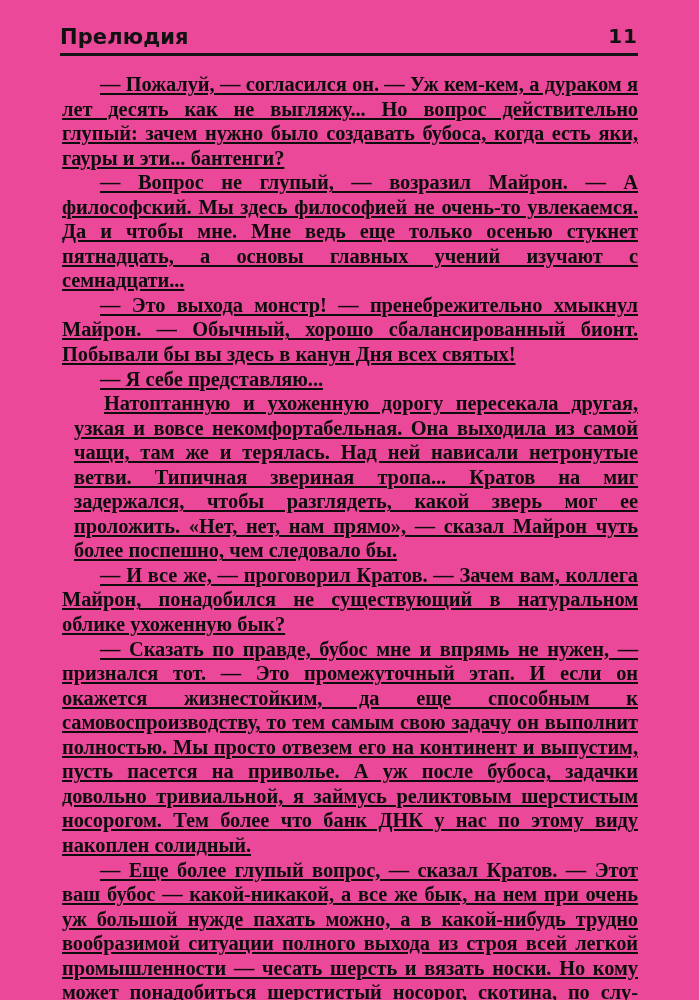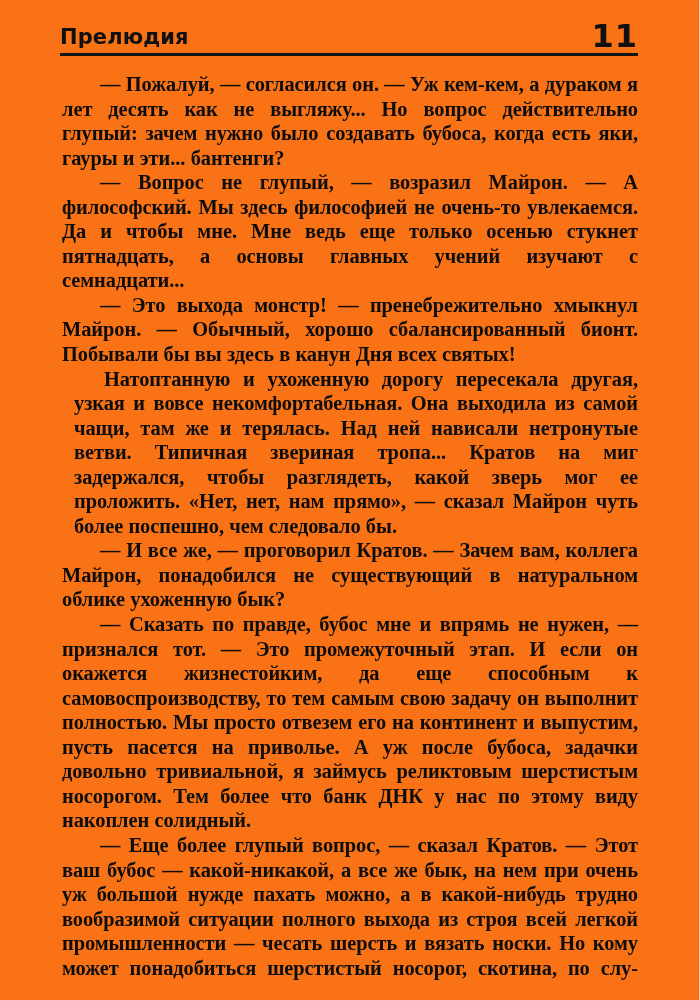--- a/index.html
+++ b/index.html
@@ -15,21 +15,21 @@
     font-family: "Liberation Serif", "DejaVu Serif", serif;
     -webkit-font-smoothing: antialiased;
   }
 
   .page {
     position: absolute;
     left: 0;
     top: 0;
     width: 699px;
     height: 1000px;
-    background: #f97316;
+    background: #ec4899;
   }
 
   
   .running-head {
     position: absolute;
     left: 60px;
     top: 24px;
     width: 578px;
     height: 34px;
   }
@@ -43,21 +43,21 @@
     color: #111111;
     letter-spacing: 0.1px;
     line-height: 26px;
     white-space: nowrap;
   }
   .running-head-page {
     position: absolute;
     right: 0;
     top: -1px;
     font-family: "DejaVu Sans", "Liberation Sans", sans-serif;
-    font-size: 32px;
+    font-size: 20px;
     font-weight: 700;
     color: #111111;
     letter-spacing: 1px;
     line-height: 26px;
   }
   .head-rule {
     position: absolute;
     left: 60px;
     top: 53px;
     width: 578px;
@@ -80,20 +80,21 @@
     text-align: justify;
     font-family: "Liberation Serif", "DejaVu Serif", serif;
     font-size: 20.4px;
     font-weight: 700;
     line-height: 24.55px;
     color: #0d0d0d;
     letter-spacing: -0.05px;
     word-spacing: 0.2px;
     -moz-font-feature-settings: "liga" 0;
     hyphens: manual;
+    text-decoration: underline;
   }
   p.para.narrow-indent {
     text-indent: 30px;
     margin-left: 12px;
   }
 
   
   p.para.runover {
     text-align: justify;
   }
@@ -112,19 +113,20 @@
     <div class="running-head-title">Прелюдия</div>
     <div class="running-head-page">11</div>
   </div>
 
   <div class="head-rule"></div>
 
   <div class="text-block">
     <p class="para">— Пожалуй, — согласился он. — Уж кем-кем, а дураком я лет десять как не выгляжу... Но вопрос действительно глупый: зачем нужно было создавать бубоса, когда есть яки, гауры и эти... бантенги?</p>
     <p class="para">— Вопрос не глупый, — возразил Майрон. — А философский. Мы здесь философией не очень-то увлекаемся. Да и чтобы мне. Мне ведь еще только осенью стукнет пятнадцать, а основы главных учений изучают с семнадцати...</p>
     <p class="para">— Это выхода монстр! — пренебрежительно хмыкнул Майрон. — Обычный, хорошо сбалансированный бионт. Побывали бы вы здесь в канун Дня всех святых!</p>
+    <p class="para">— Я себе представляю...</p>
     <p class="para narrow-indent">Натоптанную и ухоженную дорогу пересекала другая, узкая и вовсе некомфортабельная. Она выходила из самой чащи, там же и терялась. Над ней нависали нетронутые ветви. Типичная звериная тропа... Кратов на миг задержался, чтобы разглядеть, какой зверь мог ее проложить. «Нет, нет, нам прямо», — сказал Майрон чуть более поспешно, чем следовало бы.</p>
     <p class="para">— И все же, — проговорил Кратов. — Зачем вам, коллега Майрон, понадобился не существующий в натуральном облике ухоженную бык?</p>
     <p class="para">— Сказать по правде, бубос мне и впрямь не нужен, — признался тот. — Это промежуточный этап. И если он окажется жизнестойким, да еще способным к самовоспроизводству, то тем самым свою задачу он выполнит полностью. Мы просто отвезем его на континент и выпустим, пусть пасется на приволье. А уж после бубоса, задачки довольно тривиальной, я займусь реликтовым шерстистым носорогом. Тем более что банк ДНК у нас по этому виду накоплен солидный.</p>
     <p class="para runover">— Еще более глупый вопрос, — сказал Кратов. — Этот ваш бубос — какой-никакой, а все же бык, на нем при очень уж большой нужде пахать можно, а в какой-нибудь трудно вообразимой ситуации полного выхода из строя всей легкой промышленности — чесать шерсть и вязать носки. Но кому может понадобиться шерстистый носорог, скотина, по слу-</p>
   </div>
 
 </div>
 
 </body></html>

